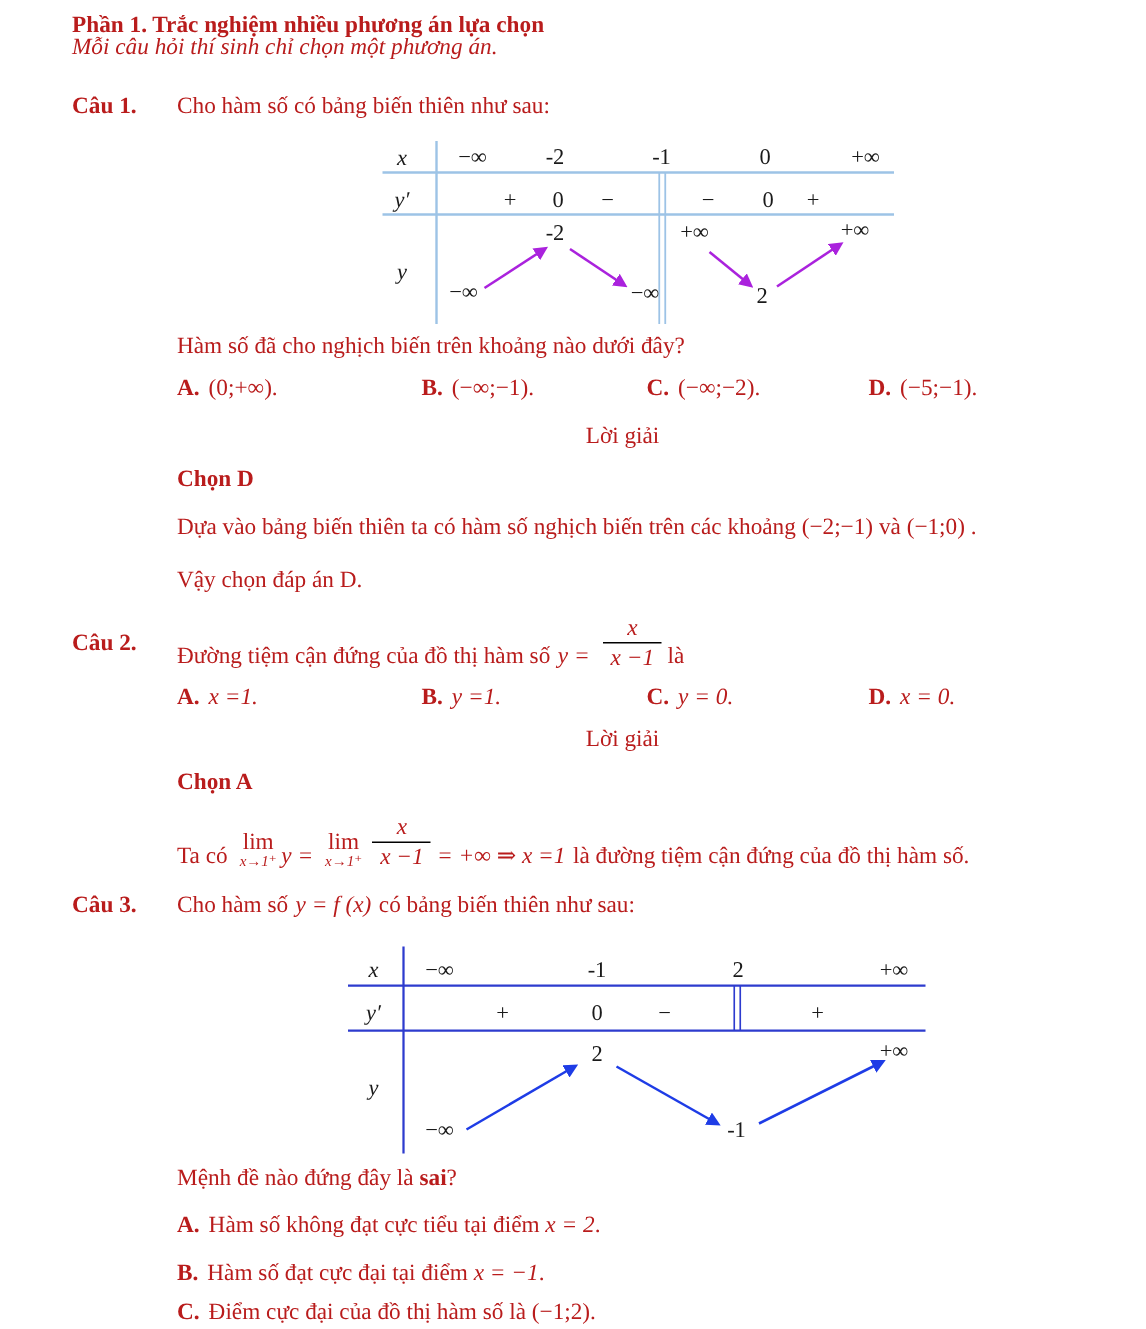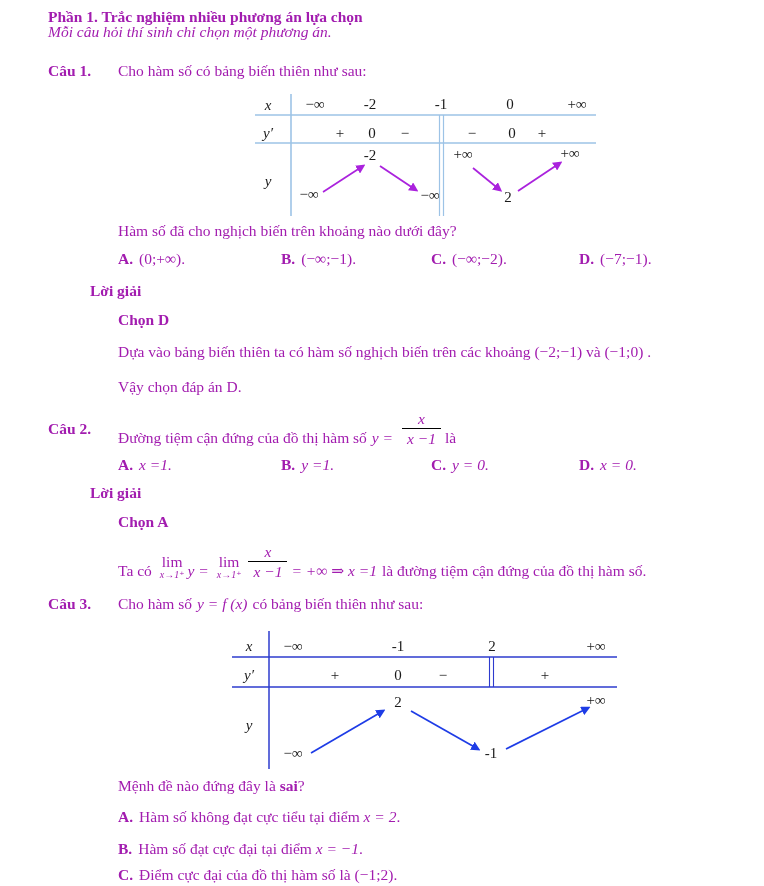--- a/index.html
+++ b/index.html
@@ -4,40 +4,40 @@
 <style>
   * { box-sizing: border-box; }
   html, body { margin: 0; padding: 0; background: #ffffff; }
   .page {
     position: relative;
     width: 764px;
     height: 886px;
     background: #ffffff;
     font-family: "Liberation Serif", "DejaVu Serif", serif;
     font-size: 15.5px;
-    color: #a21caf;
+    color: #b91c1c;
     overflow: hidden;
   }
   .abs { position: absolute; }
   .b { font-weight: bold; }
   .i { font-style: italic; }
   .vi { font-style: italic; }               
   .qlabel { position: absolute; left: 48px; font-weight: bold; }
   .qtext  { position: absolute; left: 118px; }
   .row-flex { display: flex; align-items: flex-end; white-space: nowrap; }
   .row-flex > * { margin-right: 5px; }
   .opt-row {
     position: absolute; left: 118px; width: 620px;
     display: grid; grid-template-columns: 163px 150px 148px 1fr;
     white-space: nowrap;
   }
   .opt-key { font-weight: bold; margin-right: 6px; }
   .solution-title {
     position: absolute; left: 90px; width: 650px;
-    font-weight: bold;
+    text-align: center; font-weight: normal;
   }
   
   .frac { display: inline-block; vertical-align: middle; text-align: center; margin: 0 4px; line-height: 1.1; }
   .frac .num { display: block; padding: 0 5px 1px 5px; font-style: italic; }
   .frac .den { display: block; border-top: 1.2px solid #000; padding: 1px 5px 0 5px; font-style: italic; }
   
   .lim { display: inline-block; vertical-align: middle; text-align: center; margin: 0 3px; }
   .lim .limword { display: block; line-height: 1.05; }
   .lim .limsub  { display: block; font-size: 10px; line-height: 1; font-style: italic; }
   svg text { fill: #1a1a1a; }
@@ -95,21 +95,21 @@
       <text x="340" y="70">+∞</text>
     </g>
   </svg>
 
   <div class="qtext" style="top:222px;">Hàm số đã cho nghịch biến trên khoảng nào dưới đây?</div>
 
   <div class="opt-row" style="top:250px;">
     <span><span class="opt-key">A.</span><span>(0;+∞).</span></span>
     <span><span class="opt-key">B.</span><span>(−∞;−1).</span></span>
     <span><span class="opt-key">C.</span><span>(−∞;−2).</span></span>
-    <span><span class="opt-key">D.</span><span>(−7;−1).</span></span>
+    <span><span class="opt-key">D.</span><span>(−5;−1).</span></span>
   </div>
 
   <div class="solution-title" style="top:282px;">Lời giải</div>
   <div class="qtext b" style="top:311px;">Chọn D</div>
   <div class="qtext" style="top:343px;text-align:center;">Dựa vào bảng biến thiên ta có hàm số nghịch biến trên các khoảng (−2;−1) và (−1;0) .</div>
   <div class="qtext" style="top:378px;">Vậy chọn đáp án D.</div>
 
   <div class="qlabel" style="top:420px;">Câu 2.</div>
   <div class="qtext row-flex" style="top:403px; height:44px;">
     <span>Đường tiệm cận đứng của đồ thị hàm số</span>

